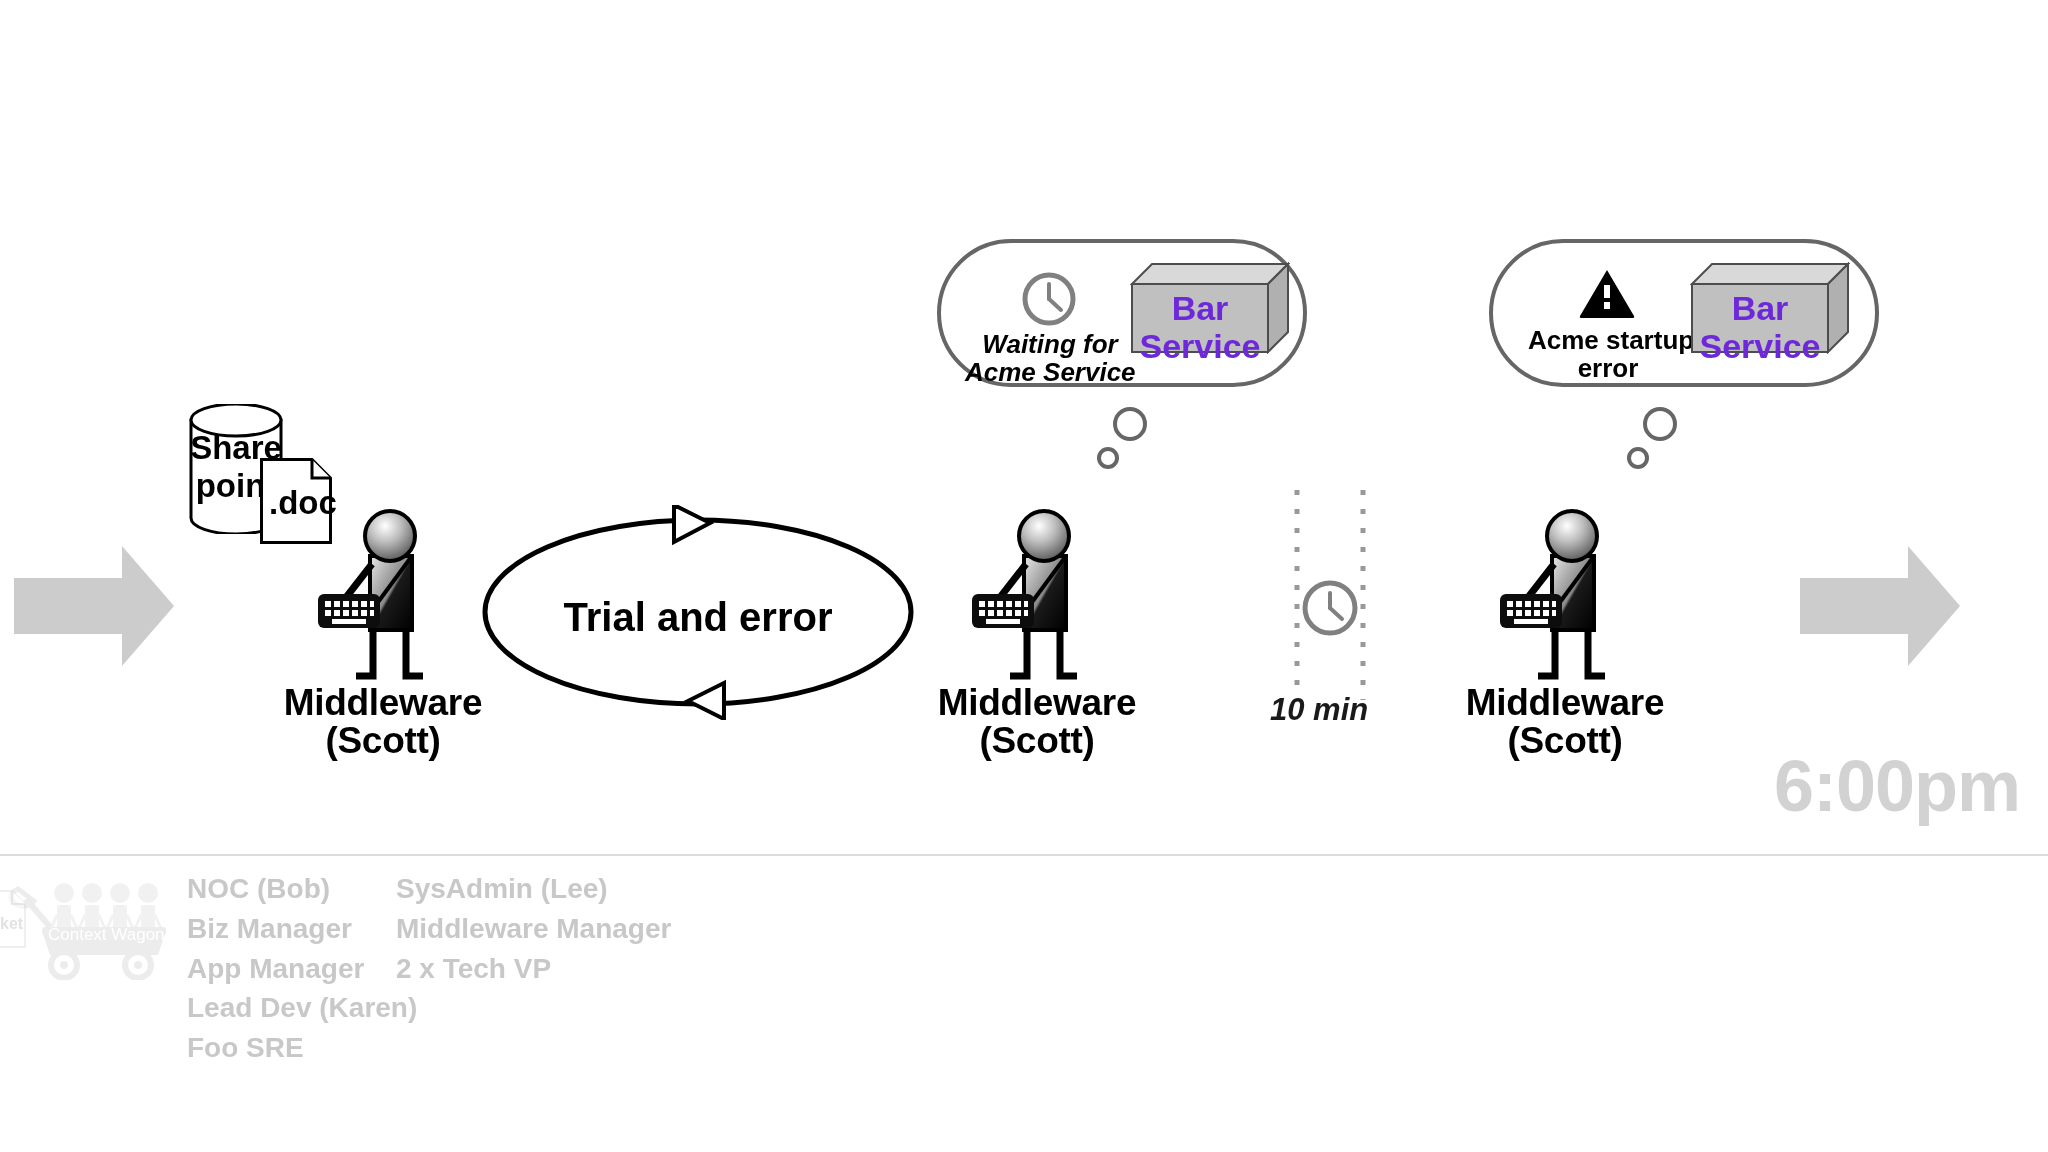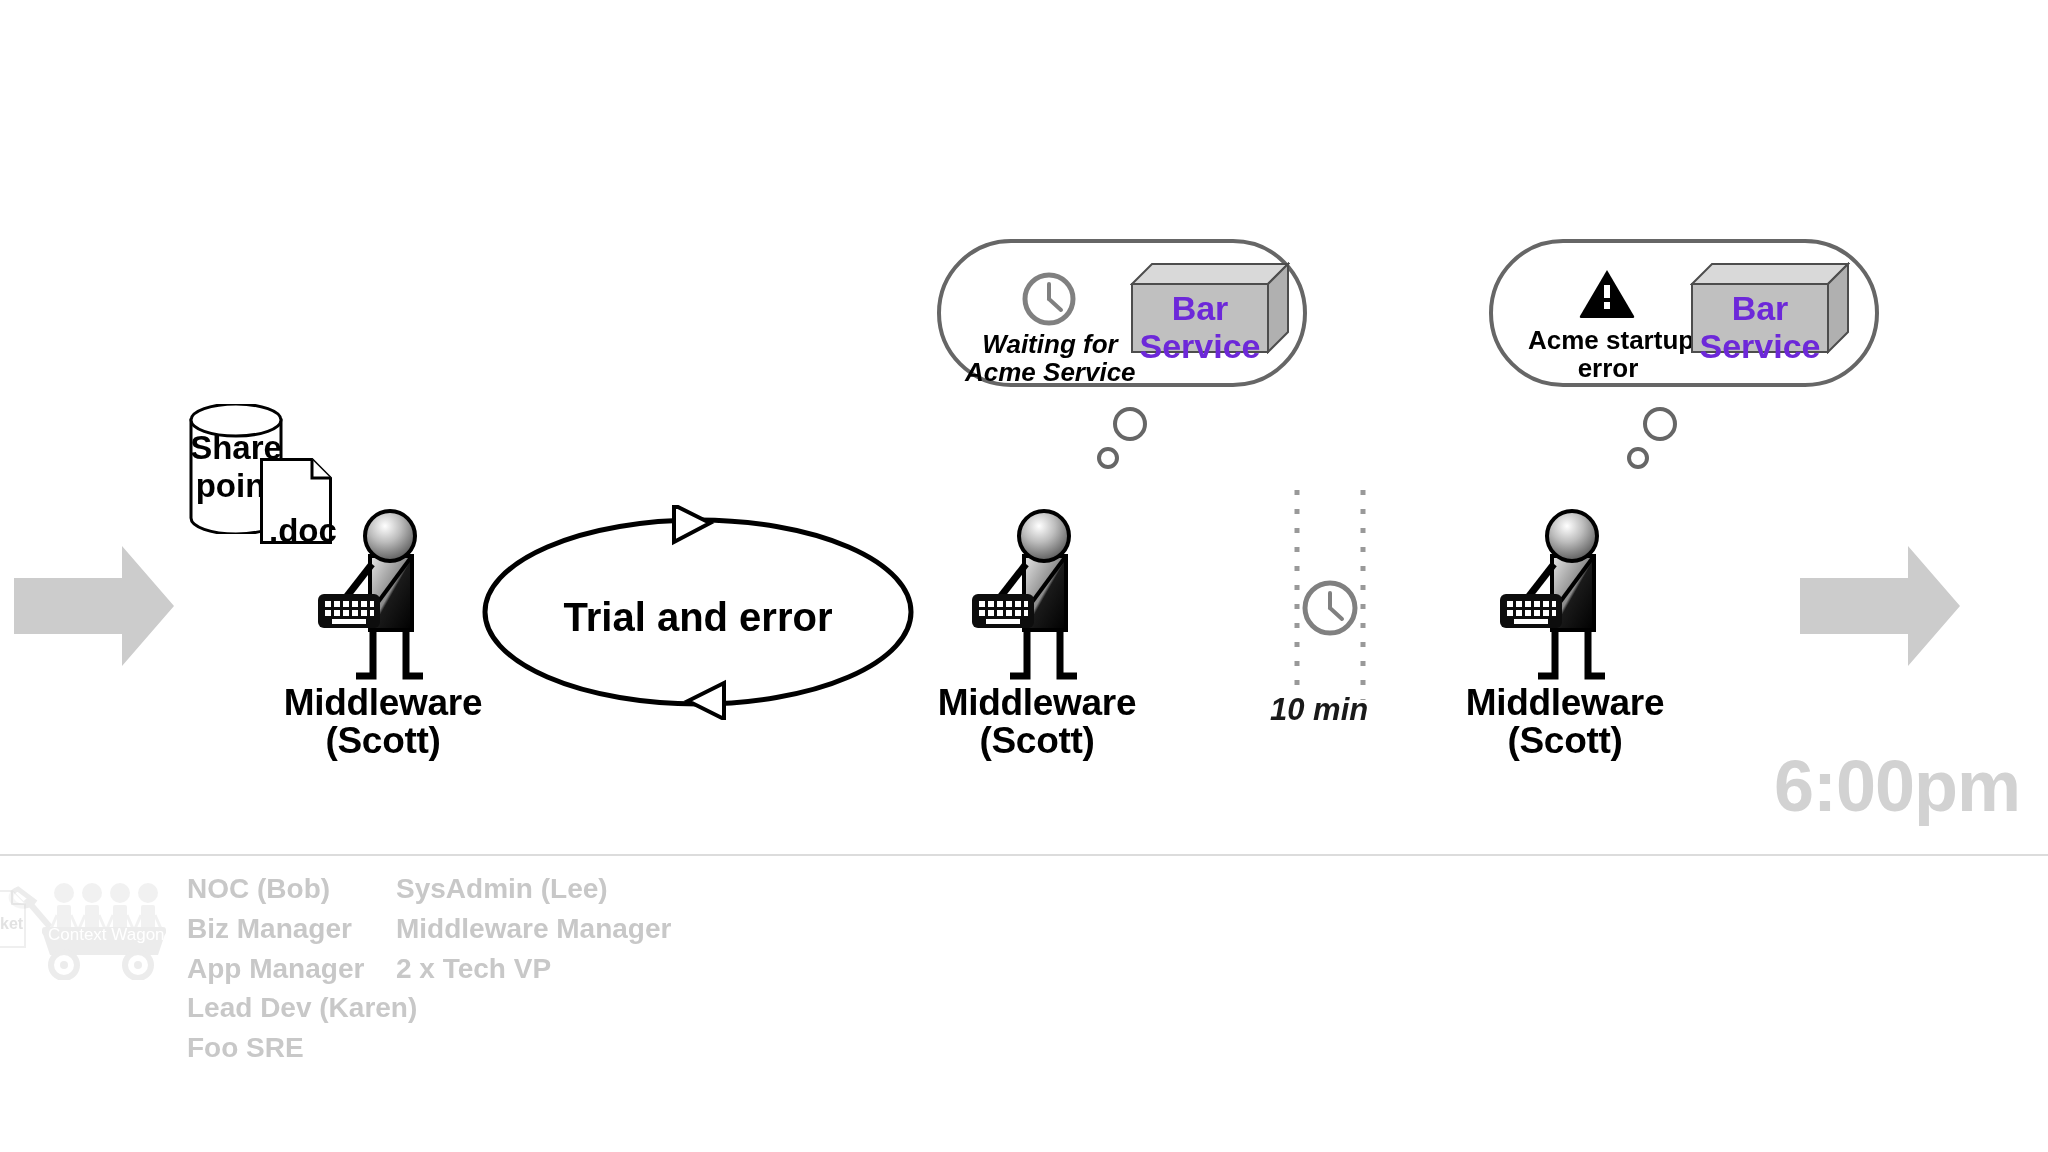--- a/index.html
+++ b/index.html
@@ -170,21 +170,21 @@
   </div>
   <div class="sp-text" style="left:178px; top:430px; width:116px;">Share</div>
   <div class="sp-text" style="left:178px; top:468px; width:116px;">point</div>
 
   <div class="abs" style="left:260px; top:458px;">
     <svg width="72" height="86" viewBox="0 0 72 86">
       <path d="M1.5,1.5 L52,1.5 L70.5,20 L70.5,84.5 L1.5,84.5 Z" fill="#ffffff" stroke="#000000" stroke-width="3"></path>
       <path d="M52,1.5 L52,20 L70.5,20" fill="#ffffff" stroke="#000000" stroke-width="3"></path>
     </svg>
   </div>
-  <div class="doc-text" style="left:269px; top:512px;">.doc</div>
+  <div class="doc-text" style="left:269px; top:484px;">.doc</div>
 
   <div class="figure" style="left:318px; top:508px;">
     <svg width="130" height="180" viewBox="0 0 130 180">
       <defs>
         <radialGradient id="headGrad1" cx="40%" cy="30%" r="72%">
           <stop offset="0%" stop-color="#ffffff"></stop>
           <stop offset="45%" stop-color="#bdbdbd"></stop>
           <stop offset="100%" stop-color="#5a5a5a"></stop>
         </radialGradient>
         <linearGradient id="bodyGrad1" x1="0%" y1="0%" x2="100%" y2="100%">

